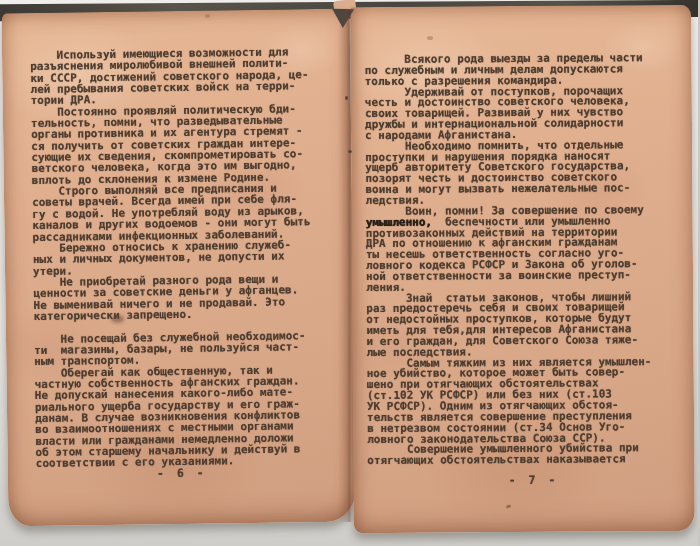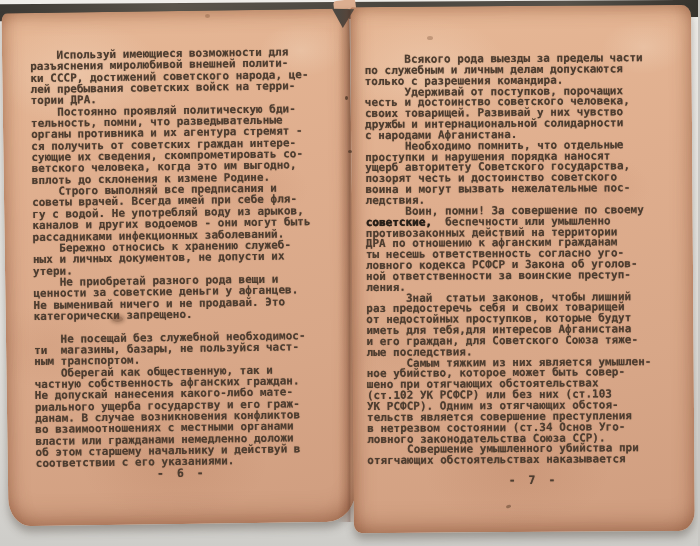--- a/index.html
+++ b/index.html
@@ -127,21 +127,21 @@
 своих товарищей. Развивай у них чувство
 дружбы и интернациональной солидарности
 с народами Афганистана.
       Необходимо помнить, что отдельные
 проступки и нарушения порядка наносят
 ущерб авторитету Советского государства,
 позорят честь и достоинство советского
 воина и могут вызвать нежелательные пос-
 ледствия.
       Воин, помни! За совершение по своему
-</span><span class="emph">советские,</span><span>  беспечности или умышленно
+</span><span class="emph">умышленно,</span><span>  беспечности или умышленно
 противозаконных действий на территории
 ДРА по отношению к афганским гражданам
 ты несешь ответственность согласно уго-
 ловного кодекса РСФСР и Закона об уголов-
 ной ответственности за воинские преступ-
 ления.
       Знай  статьи законов, чтобы лишний
 раз предостеречь себя и своих товарищей
 от недостойных проступков, которые будут
 иметь для тебя,для интересов Афганистана

